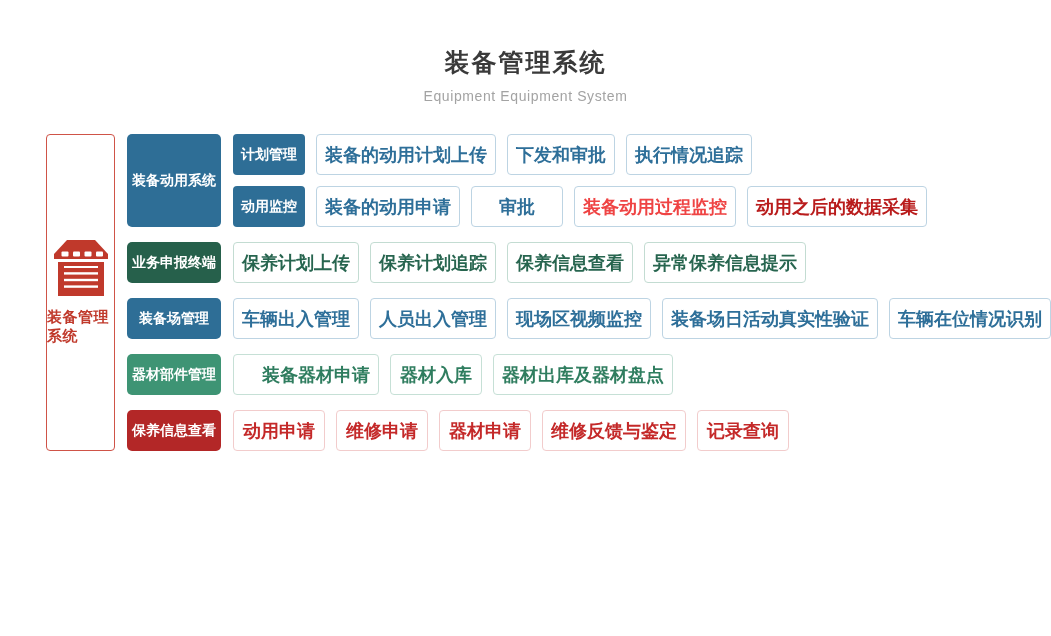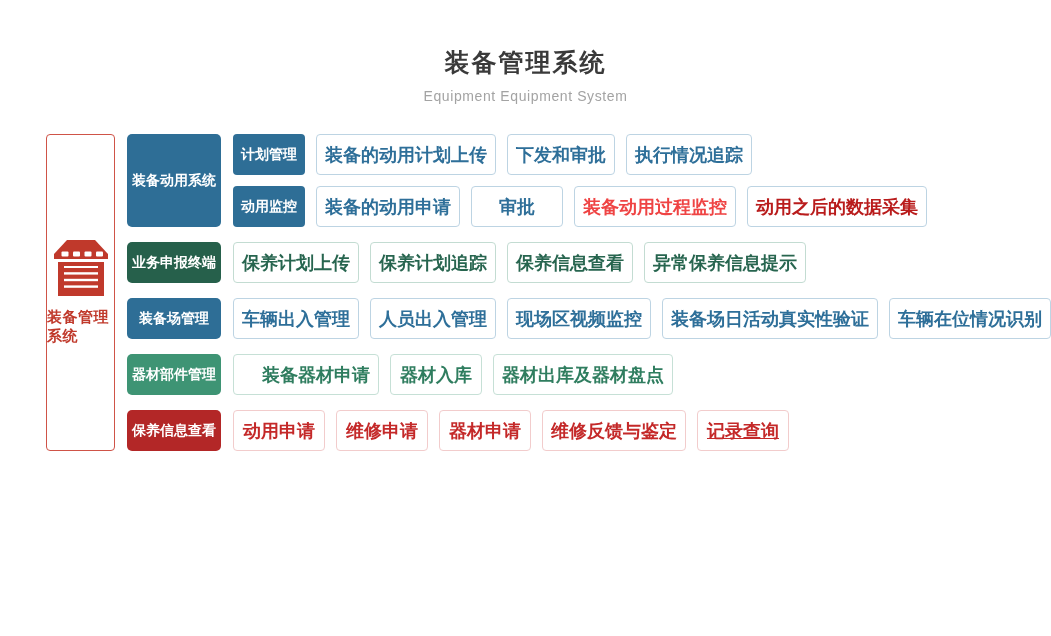--- a/index.html
+++ b/index.html
@@ -135,19 +135,19 @@
           </div>
         </div>
         <div class="group">
           <div class="cat" style="background: rgb(179, 39, 39);">保养信息查看</div>
           <div class="rows">
             <div class="row">
               <div class="leaf" style="color: rgb(196, 41, 41); border-color: rgb(242, 204, 204);">动用申请</div>
               <div class="leaf" style="color: rgb(196, 41, 41); border-color: rgb(242, 204, 204);">维修申请</div>
               <div class="leaf" style="color: rgb(196, 41, 41); border-color: rgb(242, 204, 204);">器材申请</div>
               <div class="leaf" style="color: rgb(196, 41, 41); border-color: rgb(242, 204, 204);">维修反馈与鉴定</div>
-              <div class="leaf" style="color: rgb(196, 41, 41); border-color: rgb(242, 204, 204); text-decoration: underline;">记录查询</div>
+              <div class="leaf" style="color: rgb(196, 41, 41); border-color: rgb(242, 204, 204);">记录查询</div>
             </div>
           </div>
         </div>
       </div>
   </div>
 </div>
 
 </body></html>

